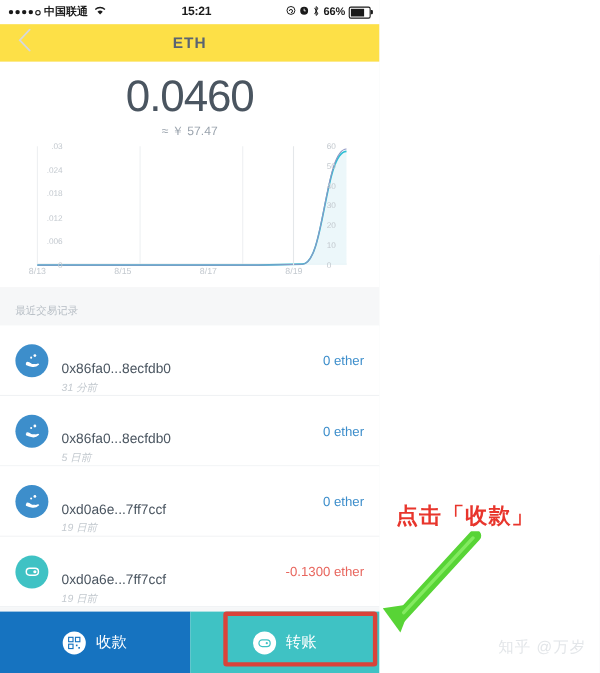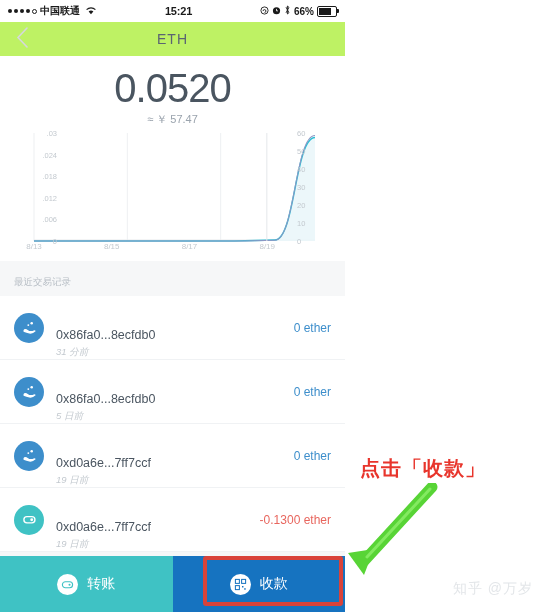--- a/index.html
+++ b/index.html
@@ -33,22 +33,23 @@
     width:18px;height:9px;border:1px solid #1a1a1a;border-radius:2px;
     position:relative;display:inline-block;
   }
   .batt::after{
     content:"";position:absolute;right:-3px;top:2.5px;width:2px;height:4px;
     background:#1a1a1a;border-radius:0 1px 1px 0;
   }
   .batt i{position:absolute;left:1px;top:1px;bottom:1px;width:66%;background:#1a1a1a;display:block;}
   
   .navbar{
-    height:34px;background:#bef264;display:flex;align-items:center;
+    height:34px;background:#fde047;display:flex;align-items:center;
     position:relative;
+    font-weight:bold;
   }
   .back{
     width:44px;height:34px;display:flex;align-items:center;justify-content:center;
     cursor:pointer;
   }
   .nav-title{
     position:absolute;left:0;right:0;text-align:center;
     font-size:14px;color:#5a6472;letter-spacing:1px;
   }
   
@@ -192,21 +193,21 @@
       <span>
         <svg width="13" height="21" viewBox="0 0 13 21">
             <path d="M11 1 L2 10.5 L11 20" stroke="#d5d8dc" stroke-width="1.6" fill="none" stroke-linecap="round"></path>
           </svg>
       </span>
     </div>
     <div class="nav-title">ETH</div>
   </div>
 
   <div class="balance-card">
-    <div class="bal-main">0.0520</div>
+    <div class="bal-main">0.0460</div>
     <div class="bal-sub">≈ ￥ 57.47</div>
   </div>
 
 
   <div class="chart-wrap">
     <div class="chart">
       <div class="yaxis" id="yleft">
           <div class="ytick" style="top: 100%;">0</div>
           <div class="ytick" style="top: 80%;">.006</div>
           <div class="ytick" style="top: 60%;">.012</div>
@@ -300,40 +301,40 @@
           <div class="tx-mid">
             <div class="tx-addr">0xd0a6e...7ff7ccf</div>
             <div class="tx-time">19 日前</div>
           </div>
           <div class="tx-amt" style="color: rgb(232, 102, 94);">-0.1300 ether</div>
         </div>
       </div>
   </div>
 
   <div class="bottombar">
-    <div class="bb-btn bb-send">
-      <span class="bb-ico">
-        <svg width="13" height="13" viewBox="0 0 14 14">
-          <rect x="1.5" y="4" width="11" height="6.5" rx="3.2" fill="none" stroke="#3fc2c4" stroke-width="1.2"></rect>
-          <circle cx="9.2" cy="7.2" r="1.1" fill="#3fc2c4"></circle>
-        </svg>
-      </span>
-      <span>转账</span>
-    </div>
     <div class="bb-btn bb-recv">
       <span class="bb-ico">
         <svg width="13" height="13" viewBox="0 0 14 14">
           <rect x="1.5" y="1.5" width="4.3" height="4.3" fill="none" stroke="#1673c0" stroke-width="1.1"></rect>
           <rect x="8.2" y="1.5" width="4.3" height="4.3" fill="none" stroke="#1673c0" stroke-width="1.1"></rect>
           <rect x="1.5" y="8.2" width="4.3" height="4.3" fill="none" stroke="#1673c0" stroke-width="1.1"></rect>
           <rect x="8.6" y="8.6" width="1.6" height="1.6" fill="#1673c0"></rect>
           <rect x="11" y="11" width="1.6" height="1.6" fill="#1673c0"></rect>
         </svg>
       </span>
       <span>收款</span>
+    </div>
+    <div class="bb-btn bb-send">
+      <span class="bb-ico">
+        <svg width="13" height="13" viewBox="0 0 14 14">
+          <rect x="1.5" y="4" width="11" height="6.5" rx="3.2" fill="none" stroke="#3fc2c4" stroke-width="1.2"></rect>
+          <circle cx="9.2" cy="7.2" r="1.1" fill="#3fc2c4"></circle>
+        </svg>
+      </span>
+      <span>转账</span>
     </div>
   </div>
 </div>
 
 <div class="anno-text">点击「收款」</div>
 <div class="anno-box"></div>
 <svg class="anno-arrow" viewBox="0 0 104 98">
   <g>
     <path d="M98 4 L30 78" stroke="#58d436" stroke-width="11" stroke-linecap="round"></path>
     <path d="M30 92 L14 70 L40 66 Z" fill="#58d436"></path>

